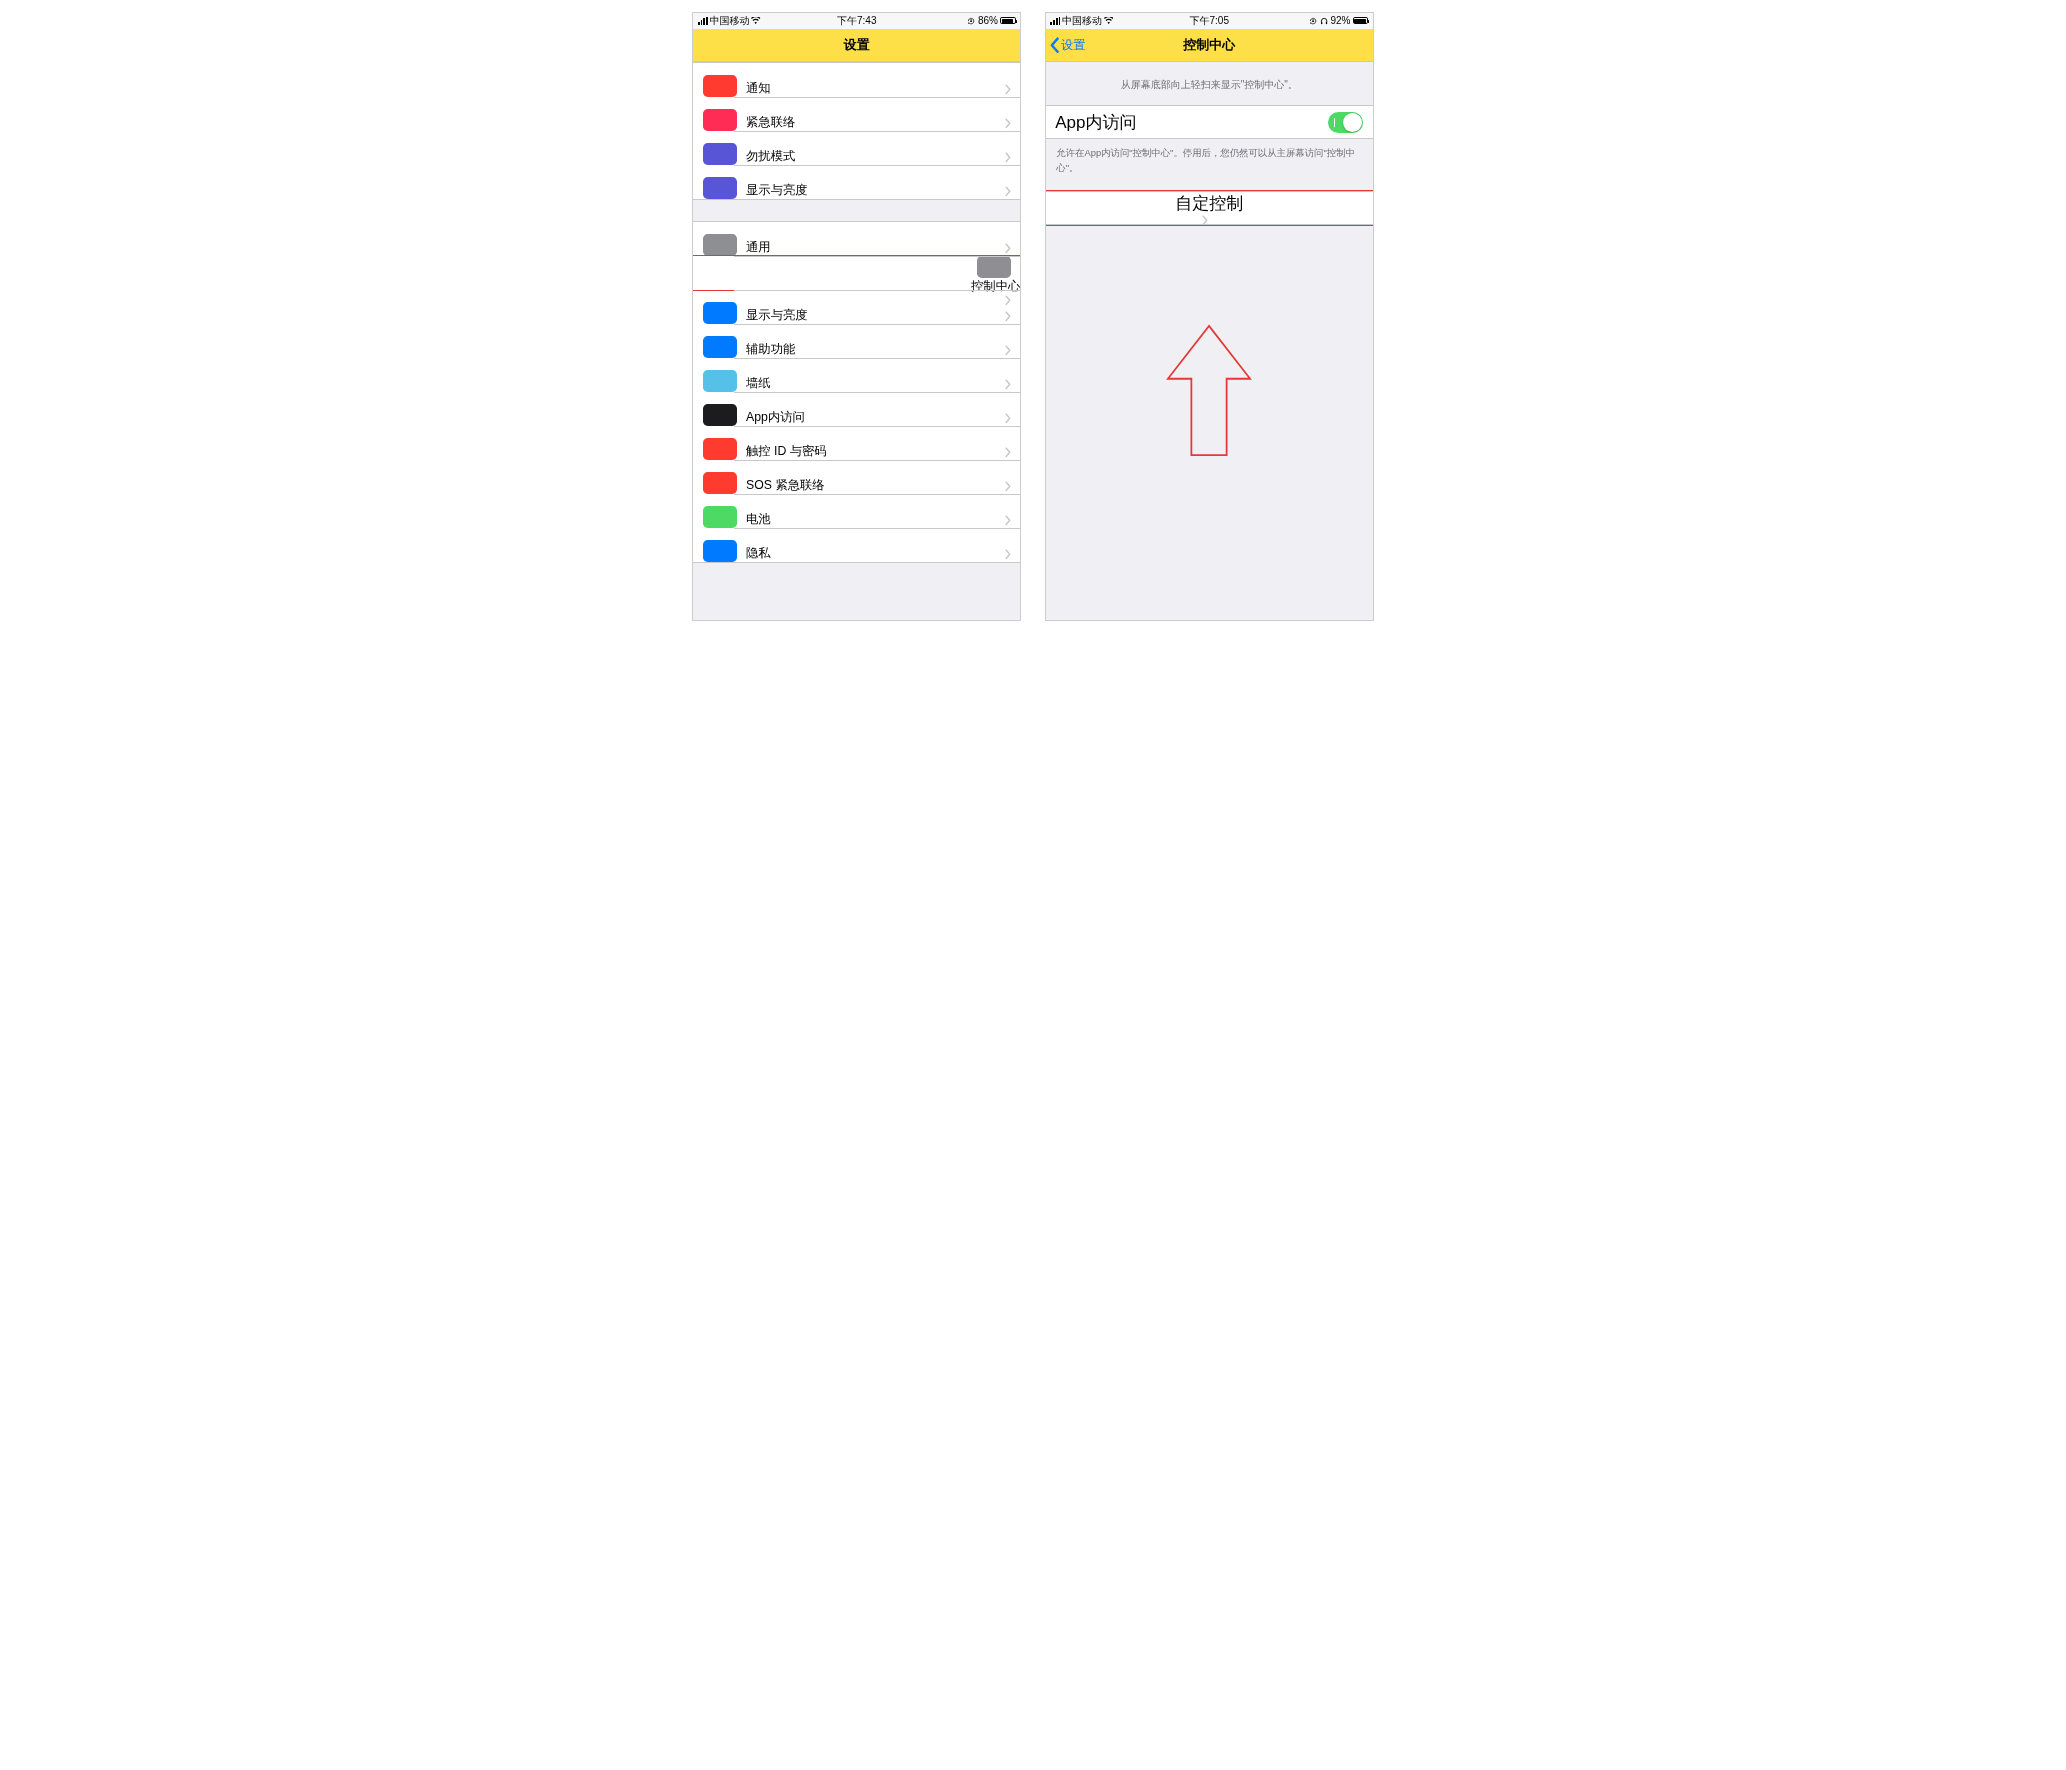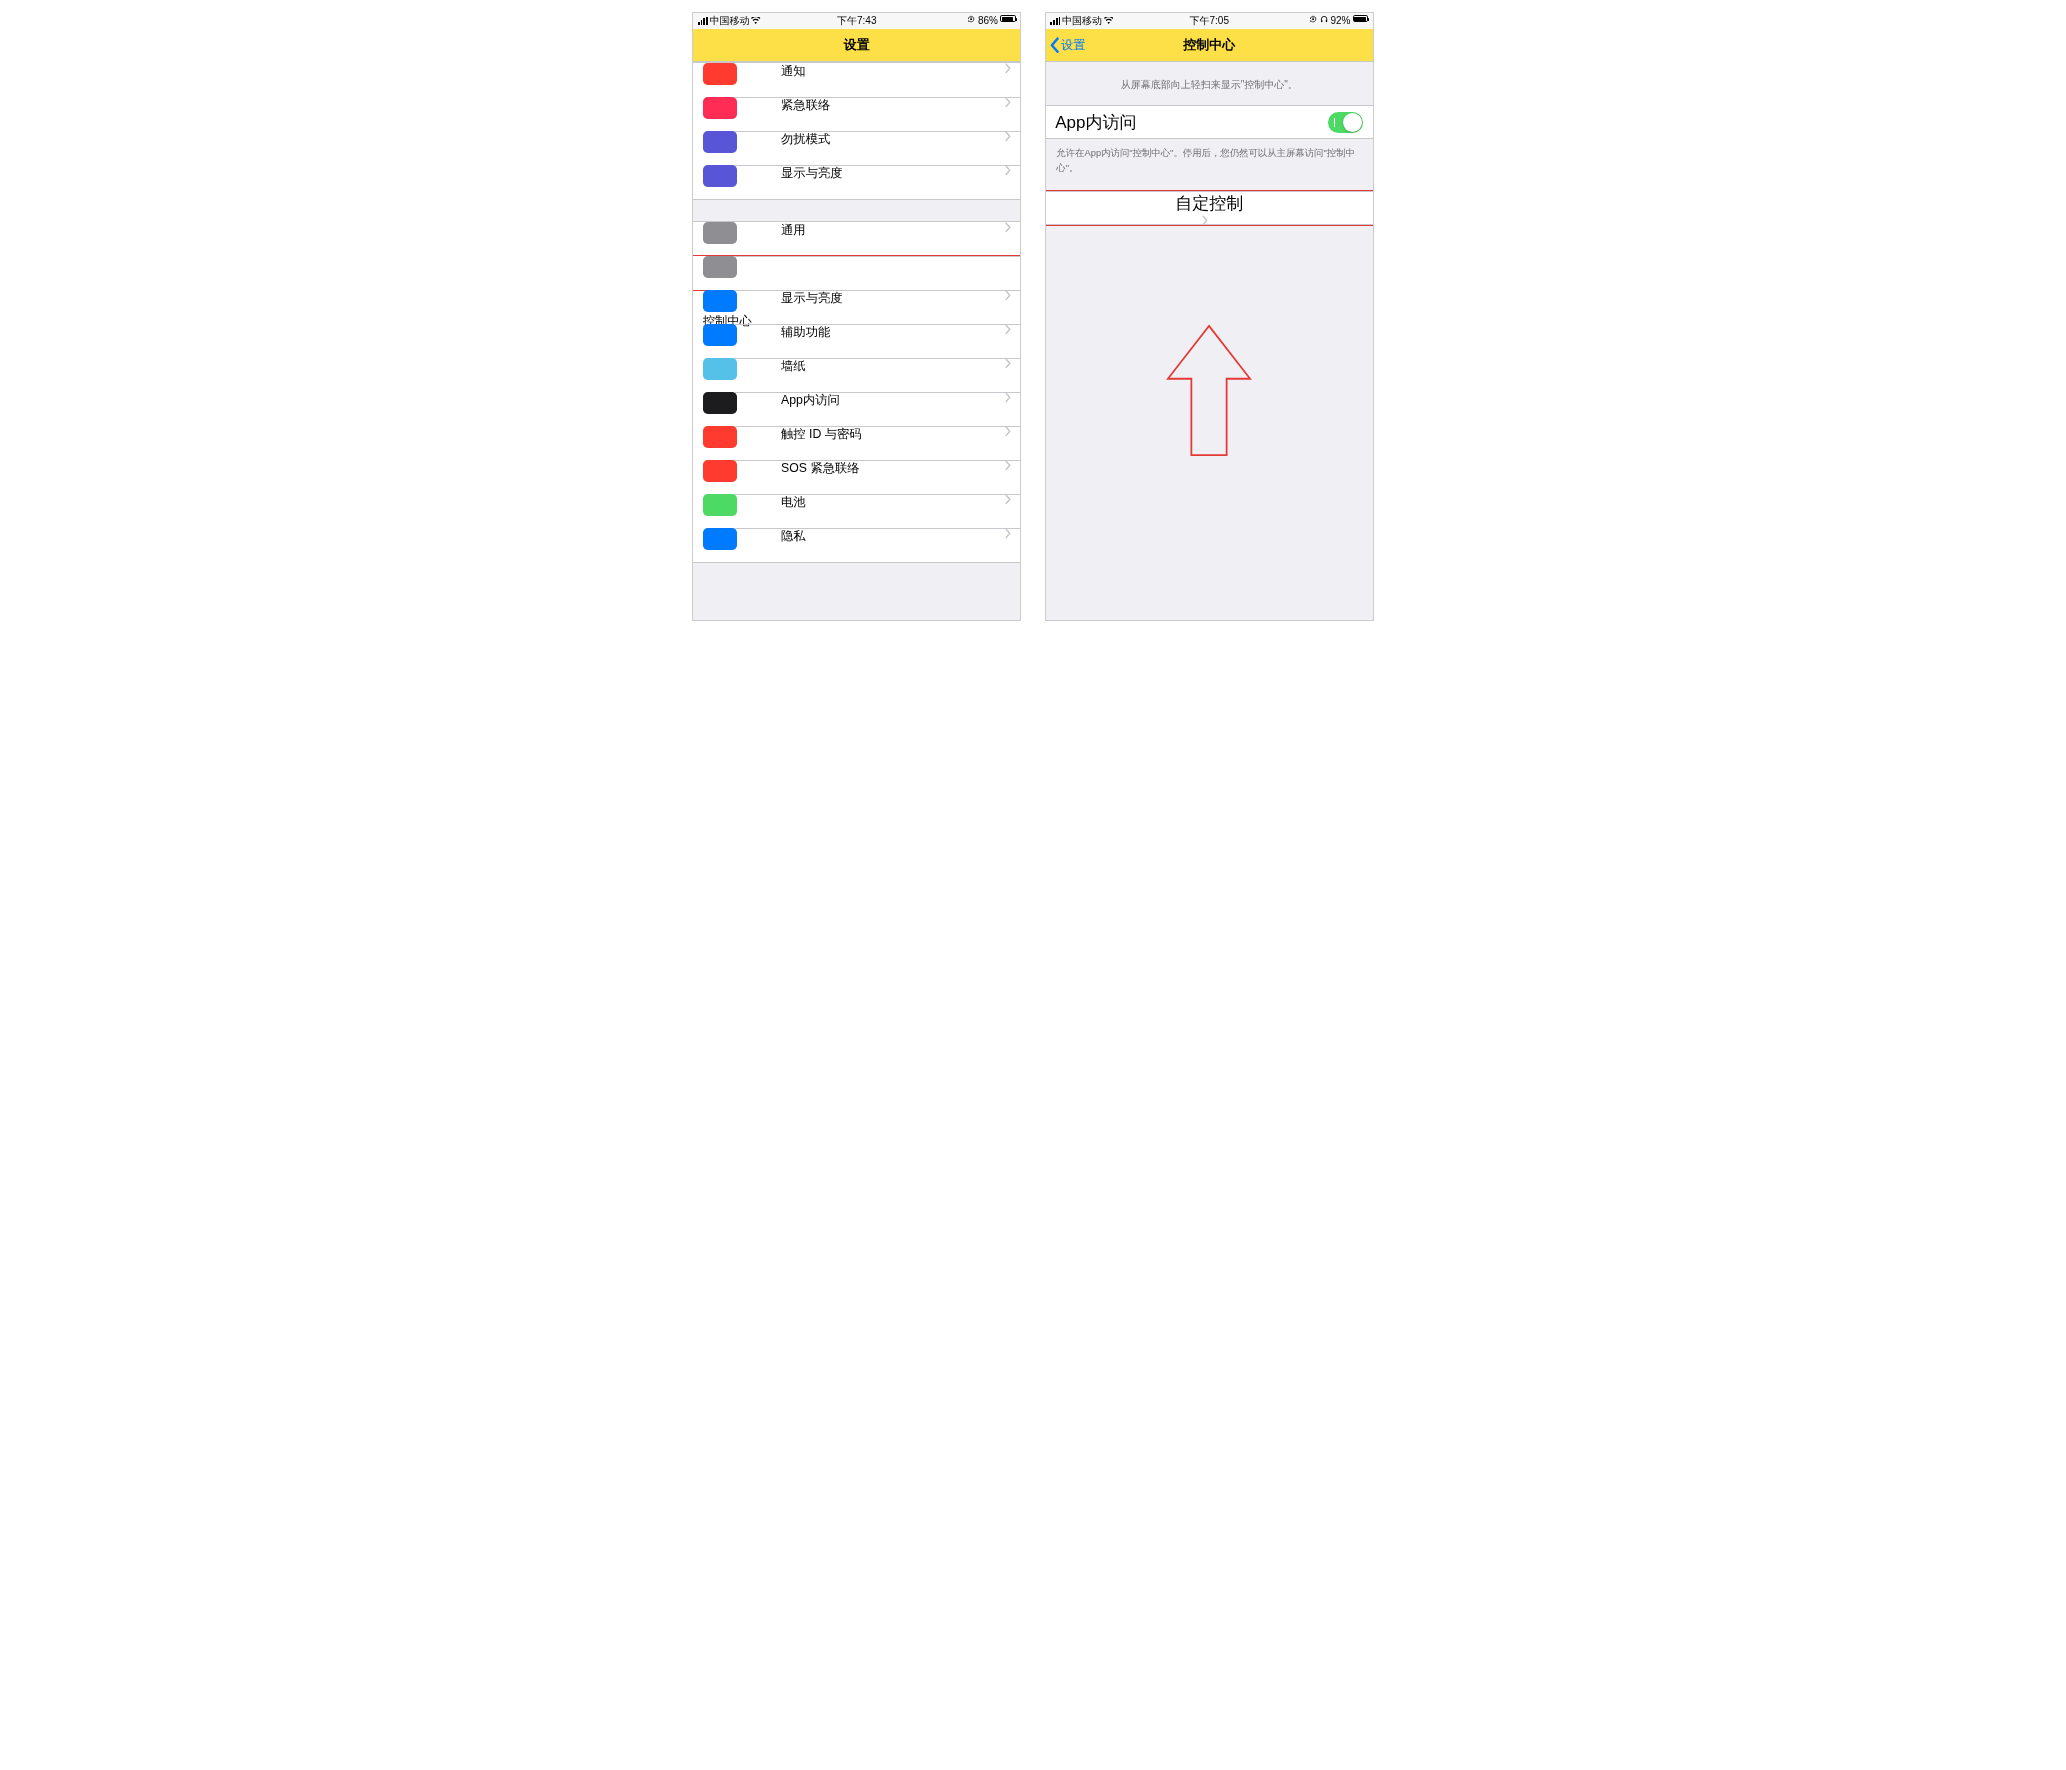--- a/index.html
+++ b/index.html
@@ -25,21 +25,21 @@
     height: 16.4px;
     display: flex;
     align-items: center;
     padding: 0 4.7px;
     font-size: 10px;
     font-weight: 500;
     color: #000;
   }
   .sb-left { display: flex; align-items: center; gap: 1.8px; flex:1; }
   .sb-center { flex:1; text-align:center; }
-  .sb-right { flex:1; display:flex; justify-content:flex-end; gap:2.3px; }
+  .sb-right { flex:1; display:flex; justify-content:flex-end; align-items:center; gap:2.3px; }
   .signal { display:inline-flex; align-items:flex-end; gap:0.9px; }
   .signal span { width:1.8px; background:#000; }
   .signal span:nth-child(1){height:2.9px;}
   .signal span:nth-child(2){height:4.7px;}
   .signal span:nth-child(3){height:6.5px;}
   .signal span:nth-child(4){height:8.2px;}
   .wifi-ic { width:9.4px; height:7px; }
   .orient-lock { width:8.2px; height:8.2px; }
   .headphone-ic { width:8.2px; height:8.2px; }
   .battery {
@@ -65,24 +65,23 @@
   }
   .nav-back {
     display:flex; align-items:center; gap:1.2px;
     color:#007aff; font-size:12.3px; padding-left:3.5px;
     z-index:1;
   }
   .nav-back svg { width:10.6px; height:16.4px; }
   .list-group { background:#fff; border-top:0.6px solid #c8c8cc; border-bottom:0.6px solid #c8c8cc; }
   .group-gap { height:21px; }
   .row {
-    display:flex; align-items:flex-start;
+    display:flex; align-items:flex-end;
     height:34px; padding-left:9.4px;
     position:relative;
-    gap:35px;
   }
   .row + .row::before {
     content:""; position:absolute; left:41px; right:0; top:0;
     height:0.6px; background:#c8c8cc;
   }
   .row .icon-wrap {
     width:22px; height:22px; border-radius:4.7px;
     display:flex; align-items:center; justify-content:center;
     margin-right:9.4px; flex-shrink:0;padding-left:34px;
   }

